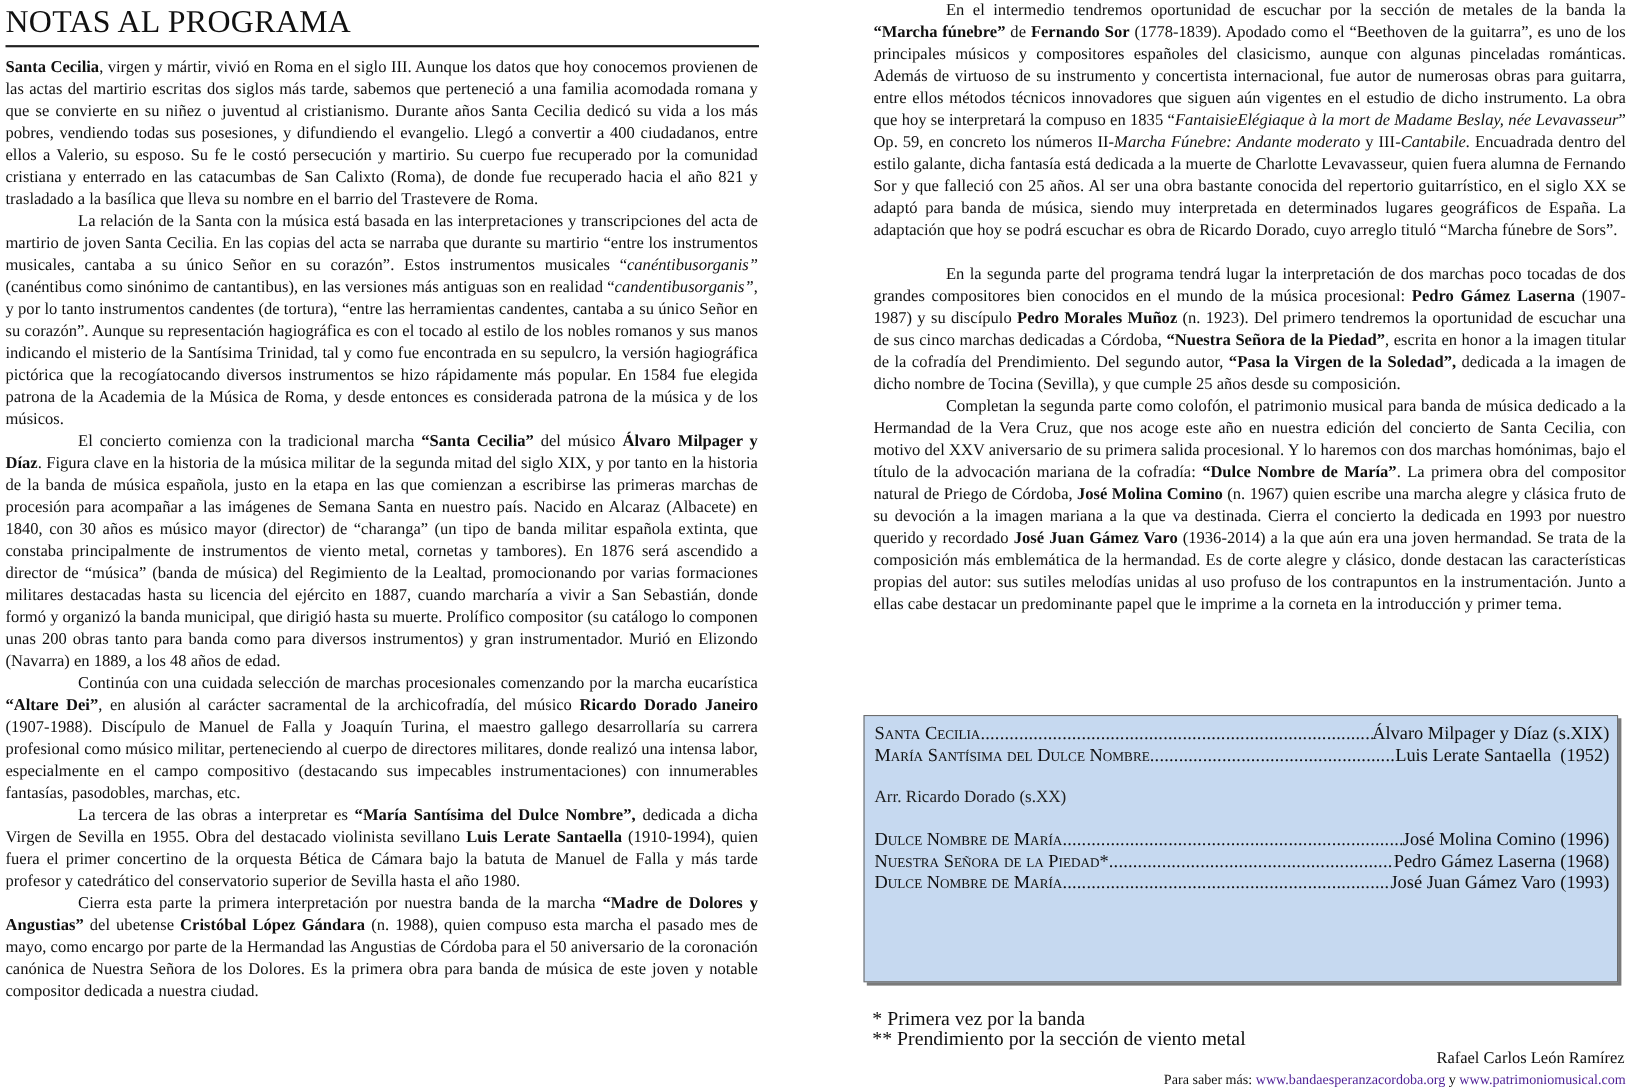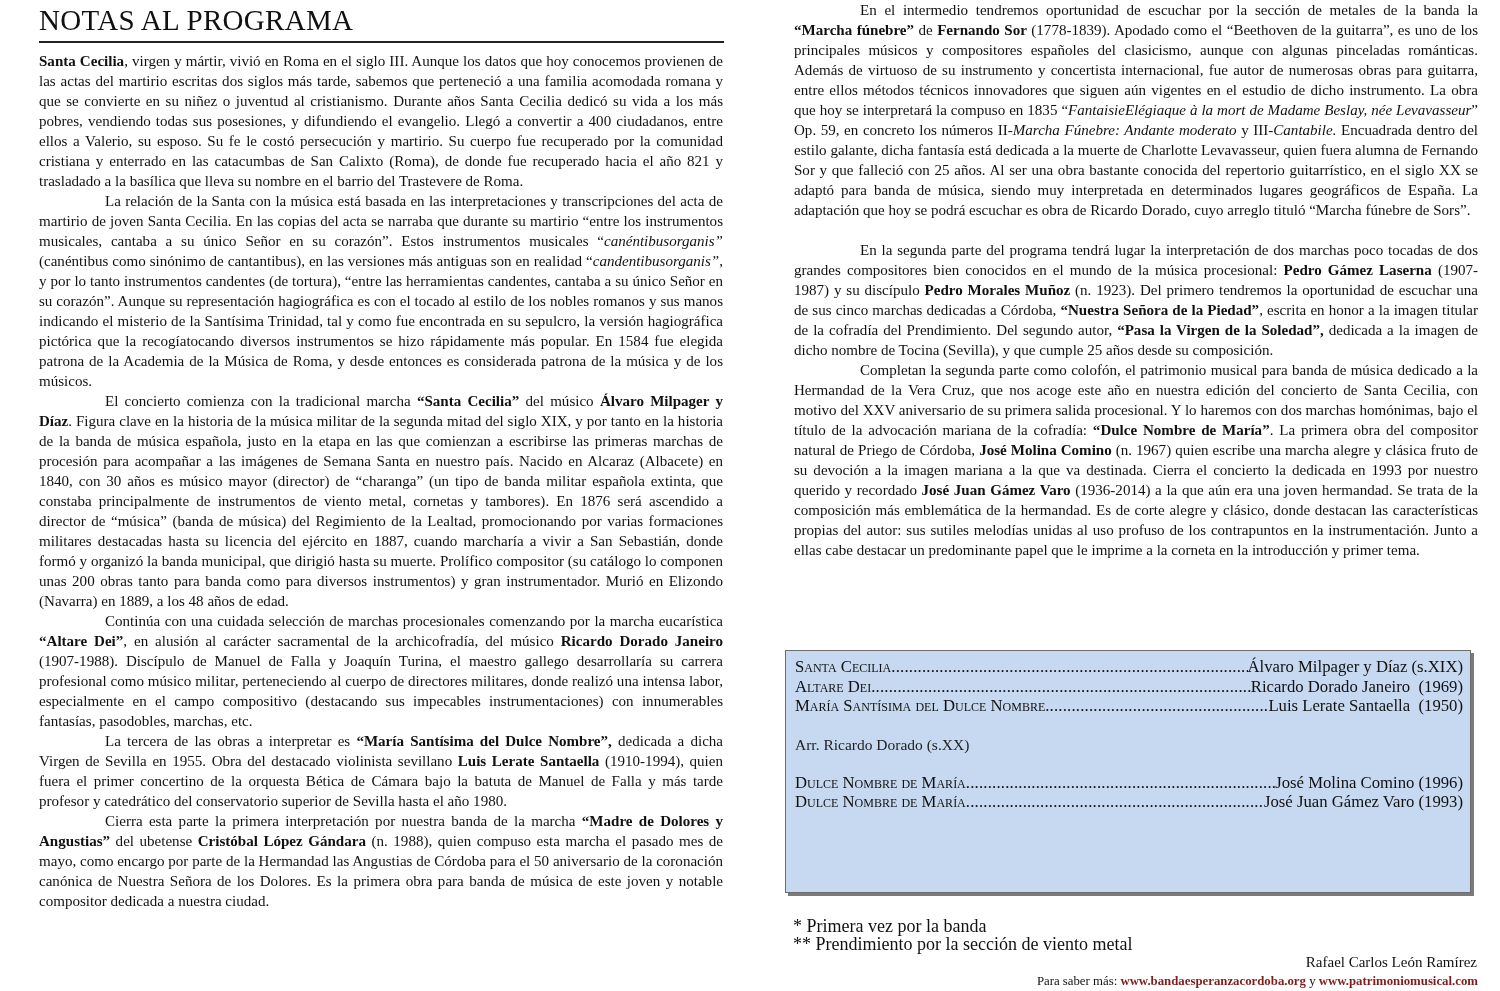--- a/index.html
+++ b/index.html
@@ -1,21 +1,21 @@
 <!DOCTYPE html>
 <html><head>
 <meta charset="utf-8">
 <style>
   html, body { margin: 0; padding: 0; background: #ffffff; }
   body {
     width: 1500px; height: 991px; overflow: hidden; position: relative;
     font-family: "Liberation Serif", "DejaVu Serif", serif;
     color: #111111;
   }
-  .col-left { position: absolute; left: 5px; top: 0; width: 684px; margin-left: 34px; }
+  .col-left { position: absolute; left: 5px; top: 0; width: 684px; }
   .col-right { position: absolute; left: 794px; top: 0; width: 684px; }
   .title {
     font-size: 29px; font-weight: normal; letter-spacing: 0.3px;
     margin: 3px 0 0 0; line-height: 34px; color: #111;
   }
   .title-rule { border: 0; border-top: 2px solid #222; margin: 4px 0 8px 0; width: 685px; }
   p.para {
     margin: 0; font-size: 15.05px; line-height: 20px; text-align: justify;
     text-align-last: left;
   }
@@ -39,21 +39,21 @@
   .prog-dots::after {
     content: "..................................................................................................................................................................";
     letter-spacing: 0.2px;
   }
   .prog-composer { flex: 0 0 auto; }
   .prog-arr { font-size: 15.5px; line-height: 19px; color: #222; }
   .prog-spacer { height: 19px; }
   .footnotes { position: absolute; left: 793px; top: 918px; font-size: 18px; line-height: 17.5px; }
   .signature { position: absolute; right: 23px; top: 953px; font-size: 15px; line-height: 18px; }
   .more-info { position: absolute; right: 22px; top: 973px; font-size: 12.8px; line-height: 16px; }
-  .more-info a { color: #7f1d1d; text-decoration: none; font-weight: bold; }
+  .more-info a { color: #4c1d95; text-decoration: none; font-weight: normal; }
 </style>
 </head>
 <body>
 
 <div class="col-left">
   <h1 class="title">NOTAS AL PROGRAMA</h1>
   <hr class="title-rule">
 
   <p class="para"><b>Santa Cecilia</b><span>, virgen y mártir, vivió en Roma en el siglo III. Aunque los datos que hoy conocemos provienen de las actas del martirio escritas dos siglos más tarde, sabemos que perteneció a una familia acomodada romana y que se convierte en su niñez o juventud al cristianismo. Durante años Santa Cecilia dedicó su vida a los más pobres, vendiendo todas sus posesiones, y difundiendo el evangelio. Llegó a convertir a 400 ciudadanos, entre ellos a Valerio, su esposo. Su fe le costó persecución y martirio. Su cuerpo fue recuperado por la comunidad cristiana y enterrado en las catacumbas de San Calixto (Roma), de donde fue recuperado hacia el año 821 y trasladado a la basílica que lleva su nombre en el barrio del Trastevere de Roma.</span></p>
 
@@ -78,40 +78,40 @@
   <p class="para indent"><span>Completan la segunda parte como colofón, el patrimonio musical para banda de música dedicado a la Hermandad de la Vera Cruz, que nos acoge este año en nuestra edición del concierto de Santa Cecilia, con motivo del XXV aniversario de su primera salida procesional. Y lo haremos con dos marchas homónimas, bajo el título de la advocación mariana de la cofradía: </span><b>“Dulce Nombre de María”</b><span>. La primera obra del compositor natural de Priego de Córdoba, </span><b>José Molina Comino</b><span> (n. 1967) quien escribe una marcha alegre y clásica fruto de su devoción a la imagen mariana a la que va destinada. Cierra el concierto la dedicada en 1993 por nuestro querido y recordado </span><b>José Juan Gámez Varo</b><span> (1936-2014) a la que aún era una joven hermandad. Se trata de la composición más emblemática de la hermandad. Es de corte alegre y clásico, donde destacan las características propias del autor: sus sutiles melodías unidas al uso profuso de los contrapuntos en la instrumentación. Junto a ellas cabe destacar un predominante papel que le imprime a la corneta en la introducción y primer tema.</span></p>
 </div>
 
 <div class="program-box" style="background: rgb(198, 217, 240);">
   <div class="prog-row">
     <span class="prog-title">Santa Cecilia</span>
       <span class="prog-dots"></span>
       <span class="prog-composer">Álvaro Milpager y Díaz (s.XIX)</span>
   </div>
   <div class="prog-row">
-    <span class="prog-title">Altare Dei</span>
-      <span class="prog-dots"></span>
-      <span class="prog-composer" style="white-space:pre">Ricardo Dorado Janeiro  (1969)</span>
-  </div>
-  <div class="prog-row">
     <span class="prog-title">María Santísima del Dulce Nombre</span>
       <span class="prog-dots"></span>
-      <span class="prog-composer" style="white-space:pre">Luis Lerate Santaella  (1950)</span>
+      <span class="prog-composer" style="white-space:pre">Luis Lerate Santaella  (1952)</span>
   </div>
 
   <div class="prog-spacer"></div>
 
   <div class="prog-arr">Arr. Ricardo Dorado (s.XX)</div>
 
   <div class="prog-spacer"></div>
 
   <div class="prog-row">
     <span class="prog-title">Dulce Nombre de María</span>
       <span class="prog-dots"></span>
       <span class="prog-composer">José Molina Comino (1996)</span>
+  </div>
+  <div class="prog-row">
+    <span class="prog-title">Nuestra Señora de la Piedad*</span>
+      <span class="prog-dots"></span>
+      <span class="prog-composer">Pedro Gámez Laserna (1968)</span>
   </div>
   <div class="prog-row">
     <span class="prog-title">Dulce Nombre de María</span>
       <span class="prog-dots"></span>
       <span class="prog-composer">José Juan Gámez Varo (1993)</span>
   </div>
 </div>
 
 <div class="footnotes">
   <div>* Primera vez por la banda</div>

